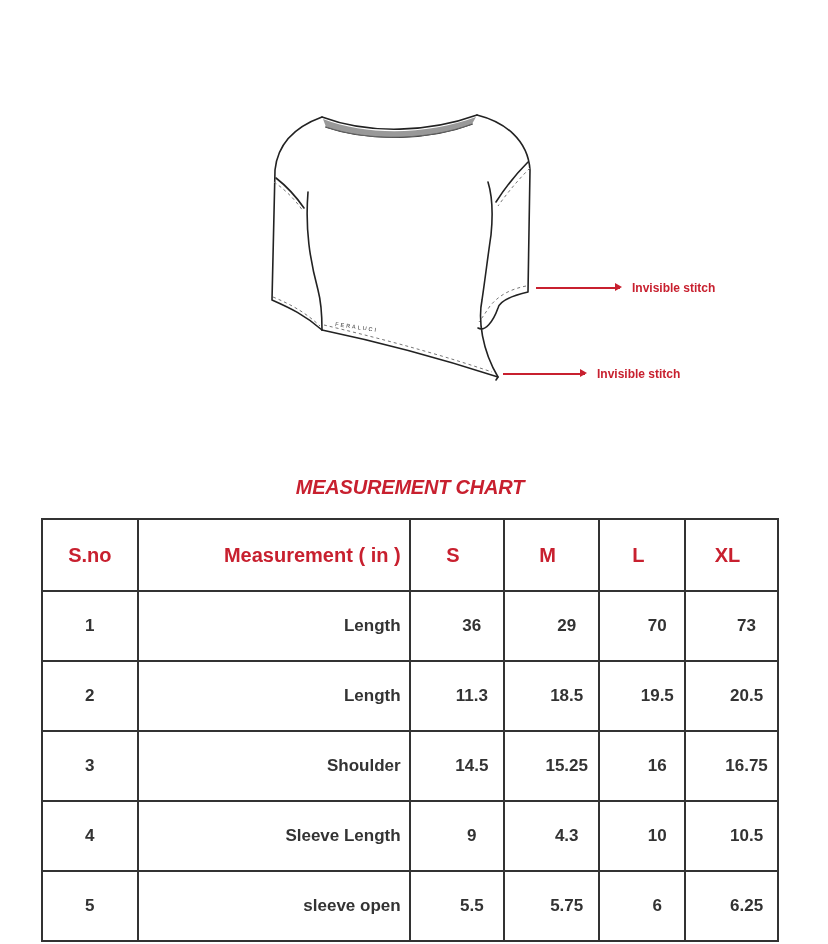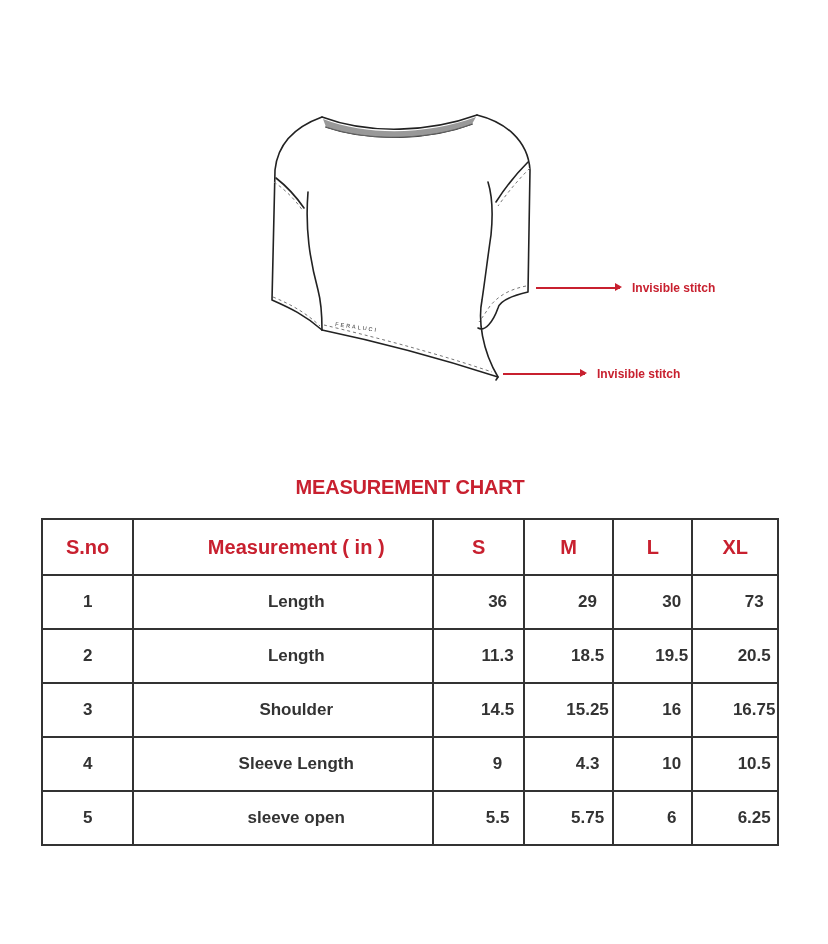--- a/index.html
+++ b/index.html
@@ -2,27 +2,27 @@
 <html><head>
 <meta charset="utf-8">
 <style>
   html, body { margin:0; padding:0; background:#ffffff; }
   body { width:828px; height:944px; position:relative; overflow:hidden; font-family:"Liberation Sans", sans-serif; color:#222; }
   .illustration { position:absolute; left:260px; top:100px; width:300px; height:300px; }
   .annot { position:absolute; display:flex; align-items:center; color:#c8202f; font-weight:bold; font-size:12px; }
   .annot .line { height:1.5px; background:#c8202f; position:relative; }
   .annot .line:after { content:""; position:absolute; right:-2px; top:-4px; border-left:7px solid #c8202f; border-top:4.5px solid transparent; border-bottom:4.5px solid transparent; }
   .annot .label { margin-left:12px; }
-  .chart-title { position:absolute; left:0; width:820px; top:476px; text-align:center; color:#c8202f; font-weight:bold; font-size:20px; letter-spacing:-0.2px; }
+  .chart-title { position:absolute; left:0; width:820px; top:476px; text-align:center; color:#c8202f; font-weight:bold; font-size:20px; letter-spacing:-0.2px;font-style:italic; }
   table.m { position:absolute; left:41px; top:518px; border-collapse:collapse; width:738px; }
-  table.m td, table.m th { border:2px solid #333; padding:0; font-size:17px; font-weight:bold; color:#333; }
+  table.m td, table.m th { border:2px solid #333; padding:8px; font-size:17px; font-weight:bold; color:#333; }
   table.m th { color:#c8202f; font-size:20px; height:54px; }
   table.m td { height:52px; }
   .c-sno { width:95px; text-align:center; }
-  .c-name { width:290px; text-align:center; padding-left:26px !important; }
+  .c-name { width:290px; text-align:right; padding-left:26px !important; }
   .c-s { width:91px; } .c-m { width:88px; } .c-l { width:78px; } .c-xl { width:84px; }
   .num { text-align:center; padding-left:38px !important; }
   th.num { padding-left:0 !important; text-align:center; }
 </style>
 </head>
 <body>
 
 <svg class="illustration" viewBox="0 0 300 300" xmlns="http://www.w3.org/2000/svg">
   <g fill="none" stroke="#222" stroke-width="1.6" stroke-linejoin="round" stroke-linecap="round">
 
@@ -74,21 +74,21 @@
     <th class="c-s num">S</th>
     <th class="c-m num">M</th>
     <th class="c-l num">L</th>
     <th class="c-xl num">XL</th>
   </tr>
   <tr>
     <td class="c-sno">1</td>
     <td class="c-name">Length</td>
     <td class="num">36</td>
     <td class="num">29</td>
-    <td class="num">30</td>
+    <td class="num">70</td>
     <td class="num">73</td>
   </tr>
   <tr>
     <td class="c-sno">2</td>
     <td class="c-name">Length</td>
     <td class="num">11.3</td>
     <td class="num">18.5</td>
     <td class="num">19.5</td>
     <td class="num">20.5</td>
   </tr>

